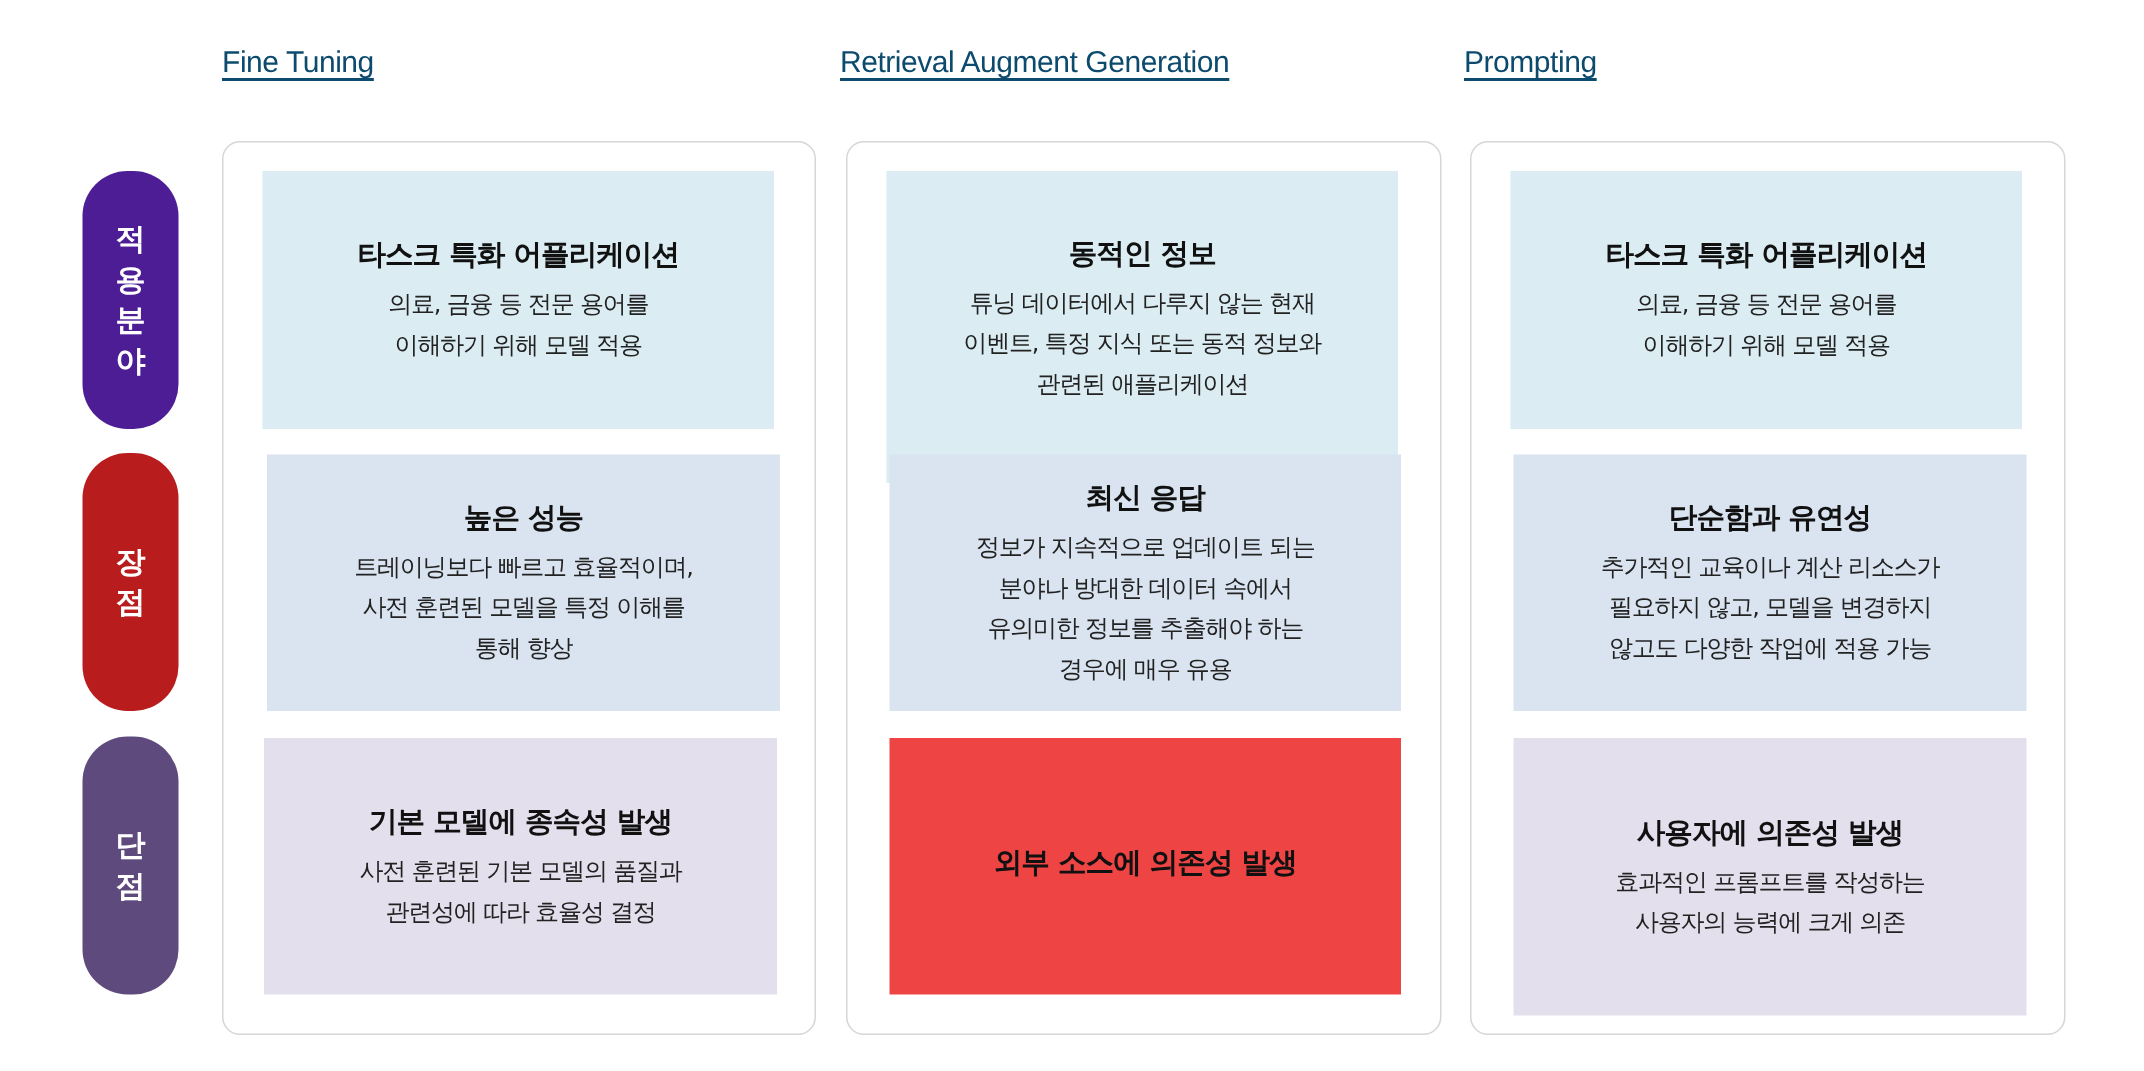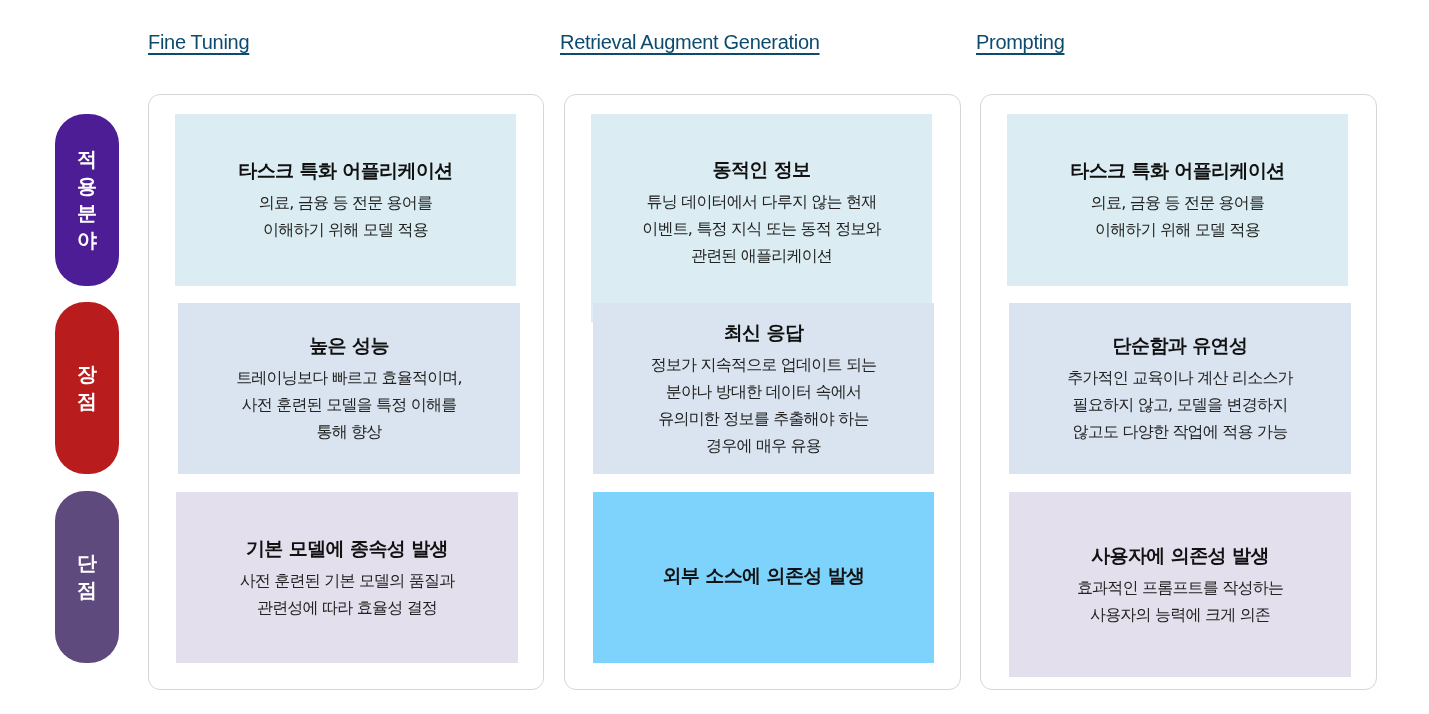--- a/index.html
+++ b/index.html
@@ -76,20 +76,20 @@
   <div class="box-desc">추가적인 교육이나 계산 리소스가
 필요하지 않고, 모델을 변경하지
 않고도 다양한 작업에 적용 가능</div>
 </div>
 
 <div class="box" style="left:176px;top:492px;width:342px;height:171px;background:#E4DFEC;">
   <div class="box-title">기본 모델에 종속성 발생</div>
   <div class="box-desc">사전 훈련된 기본 모델의 품질과
 관련성에 따라 효율성 결정</div>
 </div>
-<div class="box" style="left:593px;top:492px;width:341px;height:171px;background:#7dd3fc;">
+<div class="box" style="left:593px;top:492px;width:341px;height:171px;background:#ef4444;">
   <div class="box-title">외부 소스에 의존성 발생</div>
 </div>
 <div class="box" style="left:1009px;top:492px;width:342px;height:185px;background:#E4DFEC;">
   <div class="box-title">사용자에 의존성 발생</div>
   <div class="box-desc">효과적인 프롬프트를 작성하는
 사용자의 능력에 크게 의존</div>
 </div>
 
 </body></html>

